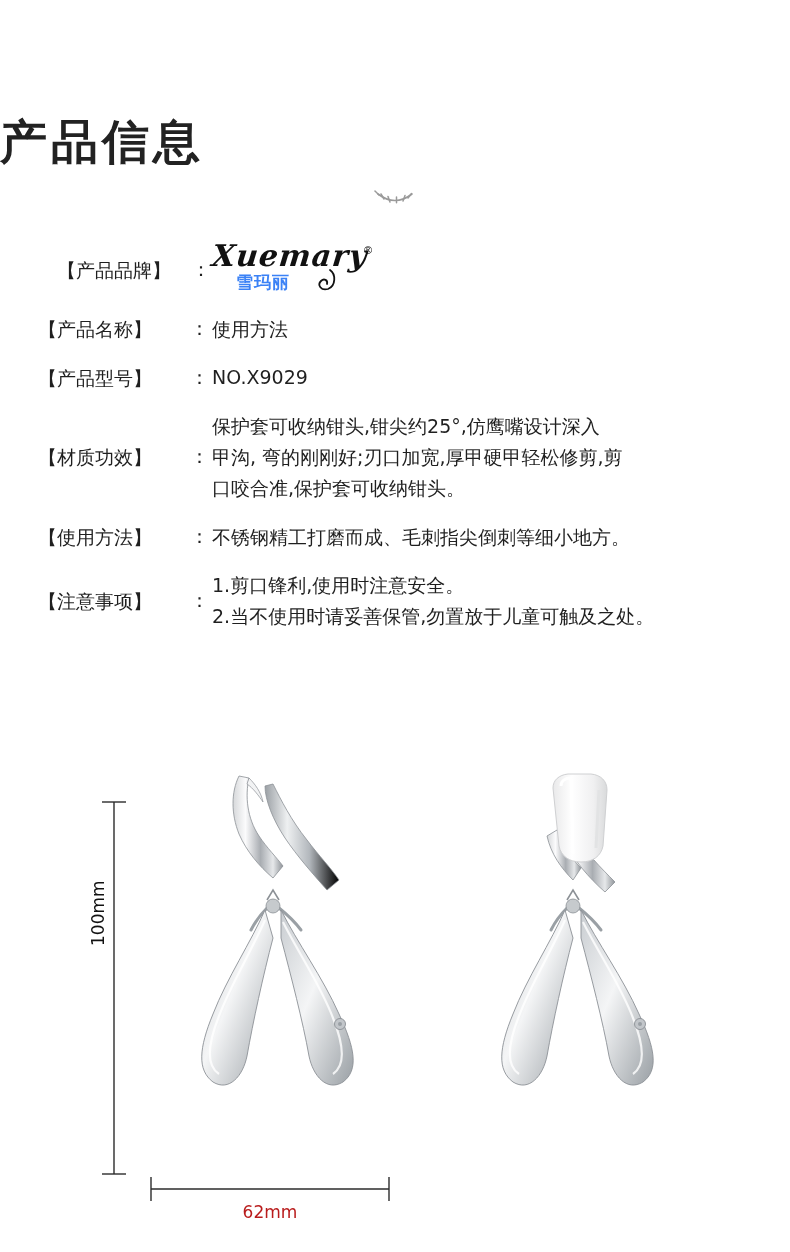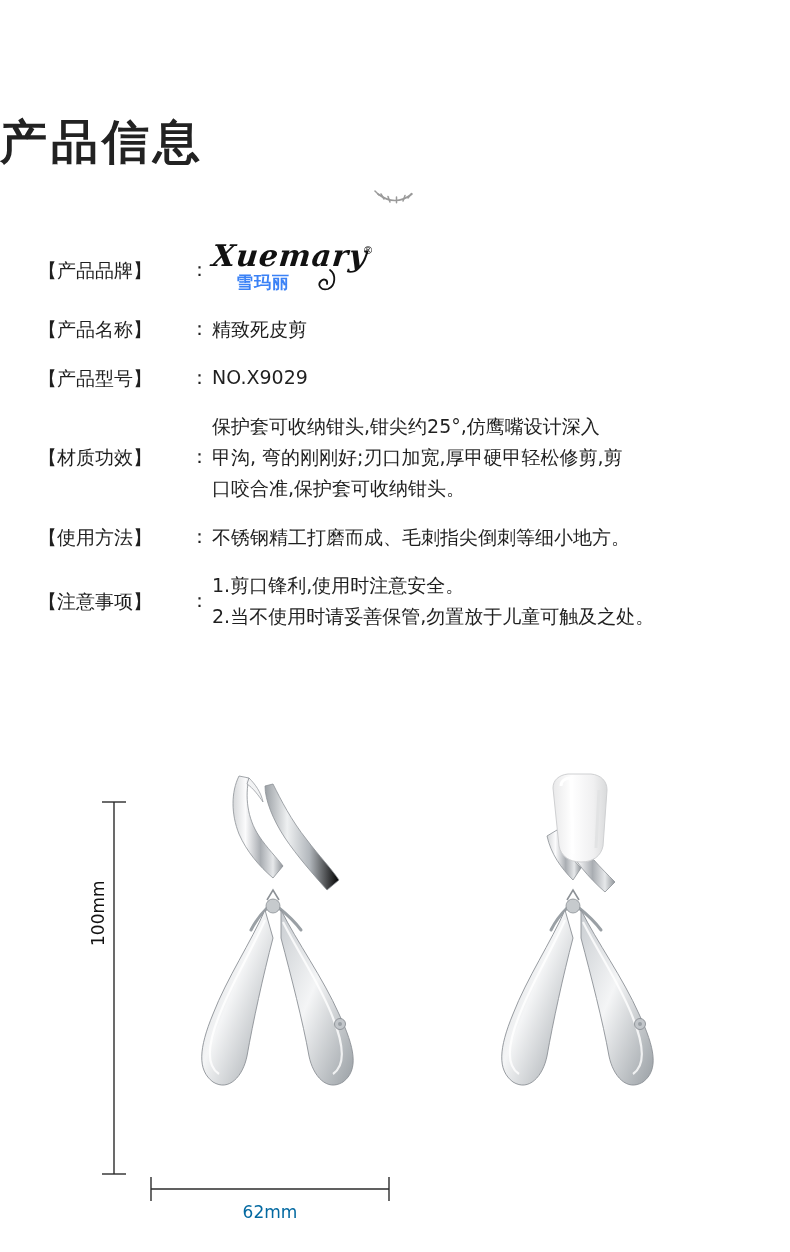--- a/index.html
+++ b/index.html
@@ -71,21 +71,21 @@
   .spec-value {
     flex: 1 1 auto;
     font-size: 19px;
     line-height: 1.62;
     color: #1f1f1f;
     font-family: "DejaVu Sans", sans-serif;
     white-space: pre-line;
   }
   .spec-row.brand { margin-bottom: 14px; align-items: center; }
   .spec-row.brand .spec-label,
-  .spec-row.brand .spec-colon { line-height: 1.2; }
+  .spec-row.brand .spec-colon { line-height: 1.2; text-align: center; }
 
   
   .brand-logo {
     position: relative;
     width: 180px;
     height: 62px;
     margin-top: -4px;
   }
   .brand-logo .brand-script {
     position: absolute;
@@ -157,21 +157,21 @@
     width: 244px;
     height: 30px;
   }
   .dim-horz-label {
     position: absolute;
     left: 148px;
     top: 432px;
     width: 244px;
     text-align: center;
     font-size: 17px;
-    color: #0369a1;
+    color: #b91c1c;
     font-family: "DejaVu Sans", sans-serif;
   }
   .tool-svg {
     position: absolute;
     top: 0;
   }
   .tool-left { left: 155px; }
   .tool-right { left: 455px; }
 </style>
 </head>
@@ -204,21 +204,21 @@
         <span class="brand-cn">雪玛丽</span>
         <svg class="brand-swirl" viewBox="0 0 30 30">
           <path d="M22 6 C28 10 28 22 20 25 C13 27 9 21 13 17 C16 14 20 16 19 20" stroke="#111" stroke-width="1.8" fill="none" stroke-linecap="round"></path>
         </svg>
       </div>
     </div>
 
     <div class="spec-row">
       <div class="spec-label">【产品名称】</div>
       <div class="spec-colon">：</div>
-      <div class="spec-value">精致死皮剪</div>
+      <div class="spec-value">使用方法</div>
     </div>
 
     <div class="spec-row">
       <div class="spec-label">【产品型号】</div>
       <div class="spec-colon">：</div>
       <div class="spec-value">NO.X9029</div>
     </div>
 
     <div class="spec-row">
       <div class="spec-label">【材质功效】</div>

